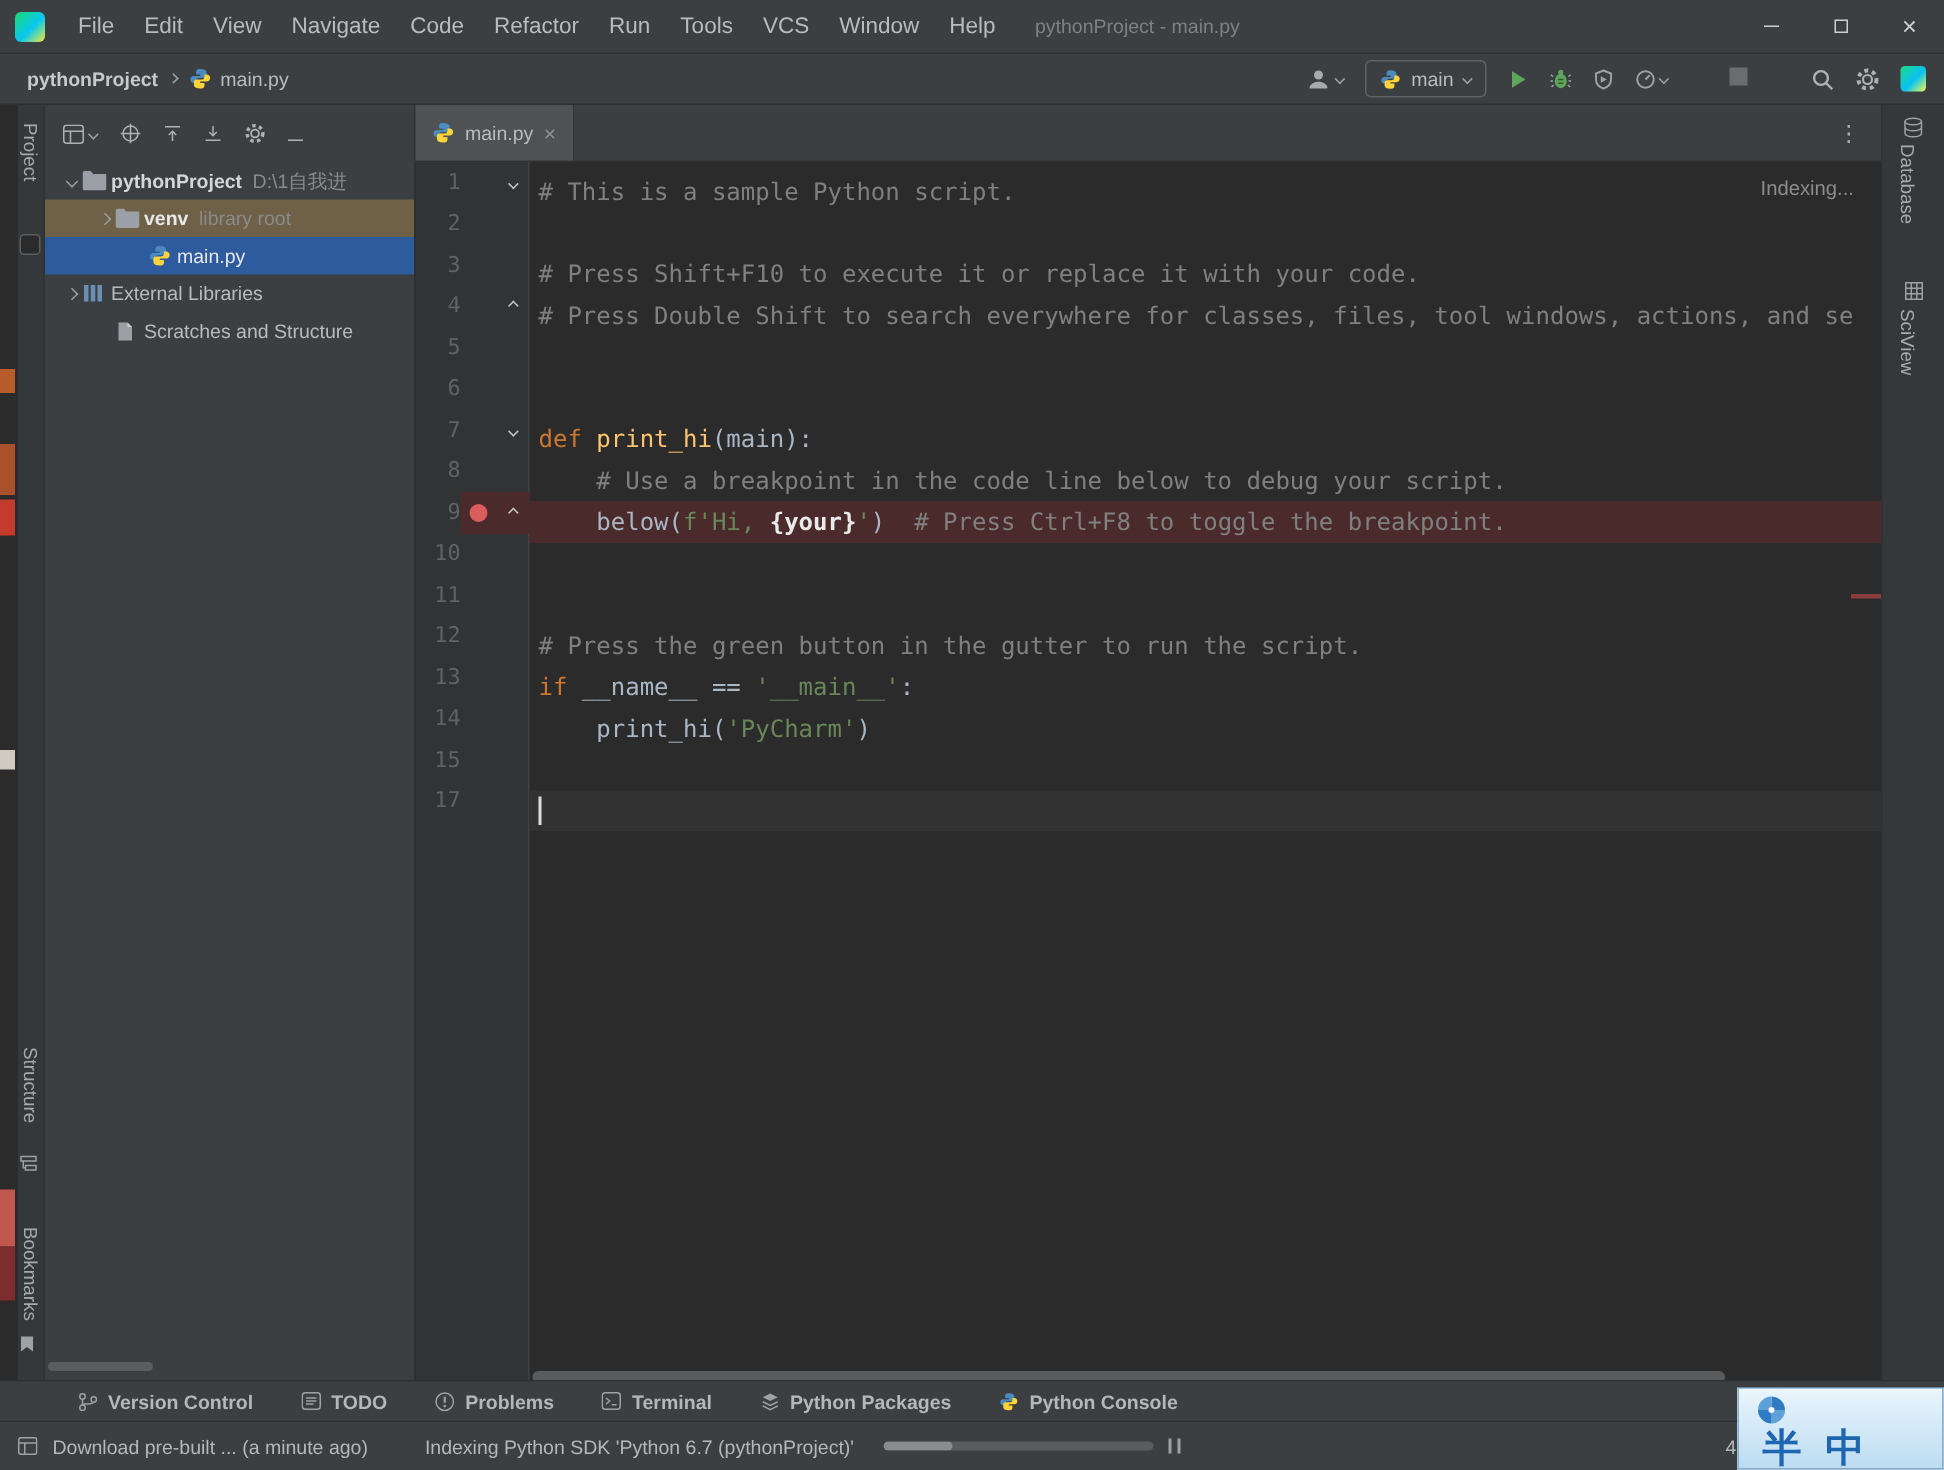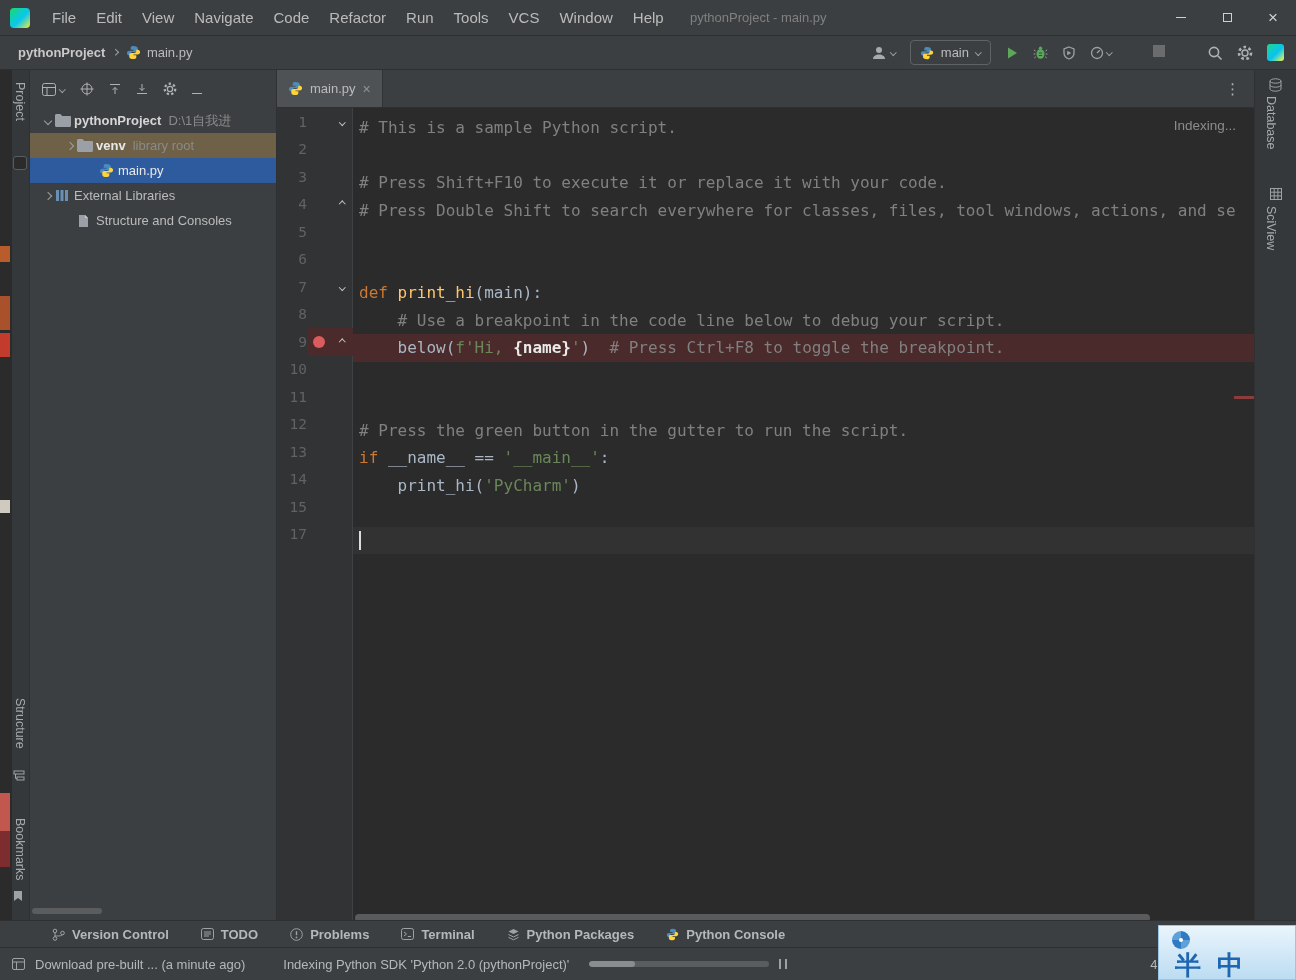--- a/index.html
+++ b/index.html
@@ -344,21 +344,21 @@
           <span class="tree-name">External Libraries</span>
         </div>
         <div class="tree-row" style="padding-left: 32px;">
           <span class="tree-chev"></span>
           <span class="tree-icon">
             <svg width="13" height="14">
               <path d="M2 1h6l3 3v9H2z" fill="#9aa0a6"></path>
               <path d="M8 1l3 3H8z" fill="#c7cbcf"></path>
             </svg>
           </span>
-          <span class="tree-name">Structure and Consoles</span>
+          <span class="tree-name">Scratches and Structure</span>
         </div>
       </div>
     <div class="pp-hscroll"></div>
   </div>
 
   <div class="editor">
     <div class="tabbar">
       <div class="tab">
         <svg width="15" height="15" viewBox="0 0 16 16">
             <path d="M8 1C5 1 5 2.5 5 3.5V5h3v1H3.5C2 6 1 7 1 8.5 1 10 2 11 3.5 11H5V9.5C5 8 6 7.5 7.5 7.5h3c1.5 0 2-.8 2-2v-2C12.5 2 11 1 8 1z" fill="#4b8bbe"></path>
@@ -427,21 +427,21 @@
             <span class="cl-code"><span class="tk-c">    # Use a breakpoint in the code line below to debug your script.</span></span>
           </div>
           <div class="cl-row bp">
             <span class="cl-num">9</span>
             <span class="cl-bp">
               <span class="bp-dot"></span>
             </span>
             <span class="cl-fold">
               <span class="chev sm fold-chev up"></span>
             </span>
-            <span class="cl-code"><span class="tk-p">    below(</span><span class="tk-s">f'Hi, </span><span class="tk-b">{name}</span><span class="tk-s">'</span><span class="tk-p">)  </span><span class="tk-c"># Press Ctrl+F8 to toggle the breakpoint.</span></span>
+            <span class="cl-code"><span class="tk-p">    below(</span><span class="tk-s">f'Hi, </span><span class="tk-b">{your}</span><span class="tk-s">'</span><span class="tk-p">)  </span><span class="tk-c"># Press Ctrl+F8 to toggle the breakpoint.</span></span>
           </div>
           <div class="cl-row">
             <span class="cl-num">10</span>
             <span class="cl-bp"></span>
             <span class="cl-fold"></span>
             <span class="cl-code"></span>
           </div>
           <div class="cl-row">
             <span class="cl-num">11</span>
             <span class="cl-bp"></span>
@@ -567,21 +567,21 @@
   </div>
 
 <div class="statusbar">
   <span>
     <svg width="13" height="12">
         <rect x="0.5" y="0.5" width="12" height="11" rx="1.5" fill="none" stroke="#9da2a5"></rect>
         <path d="M0.5 4h12M4.5 4v7.5" stroke="#9da2a5"></path>
       </svg>
   </span>
   <span>Download pre-built ... (a minute ago)</span>
-  <span class="sb-indexing">Indexing Python SDK 'Python 2.0 (pythonProject)'</span>
+  <span class="sb-indexing">Indexing Python SDK 'Python 6.7 (pythonProject)'</span>
   <span class="progress">
       <span class="progress-fill"></span>
     </span>
   <span><span class="pause-icon"></span></span>
   <div class="sb-right">
     <span>17:1</span>
     <span>4 spaces</span>
     <span>Python 3.7 (pyt</span>
   </div>
 </div>

